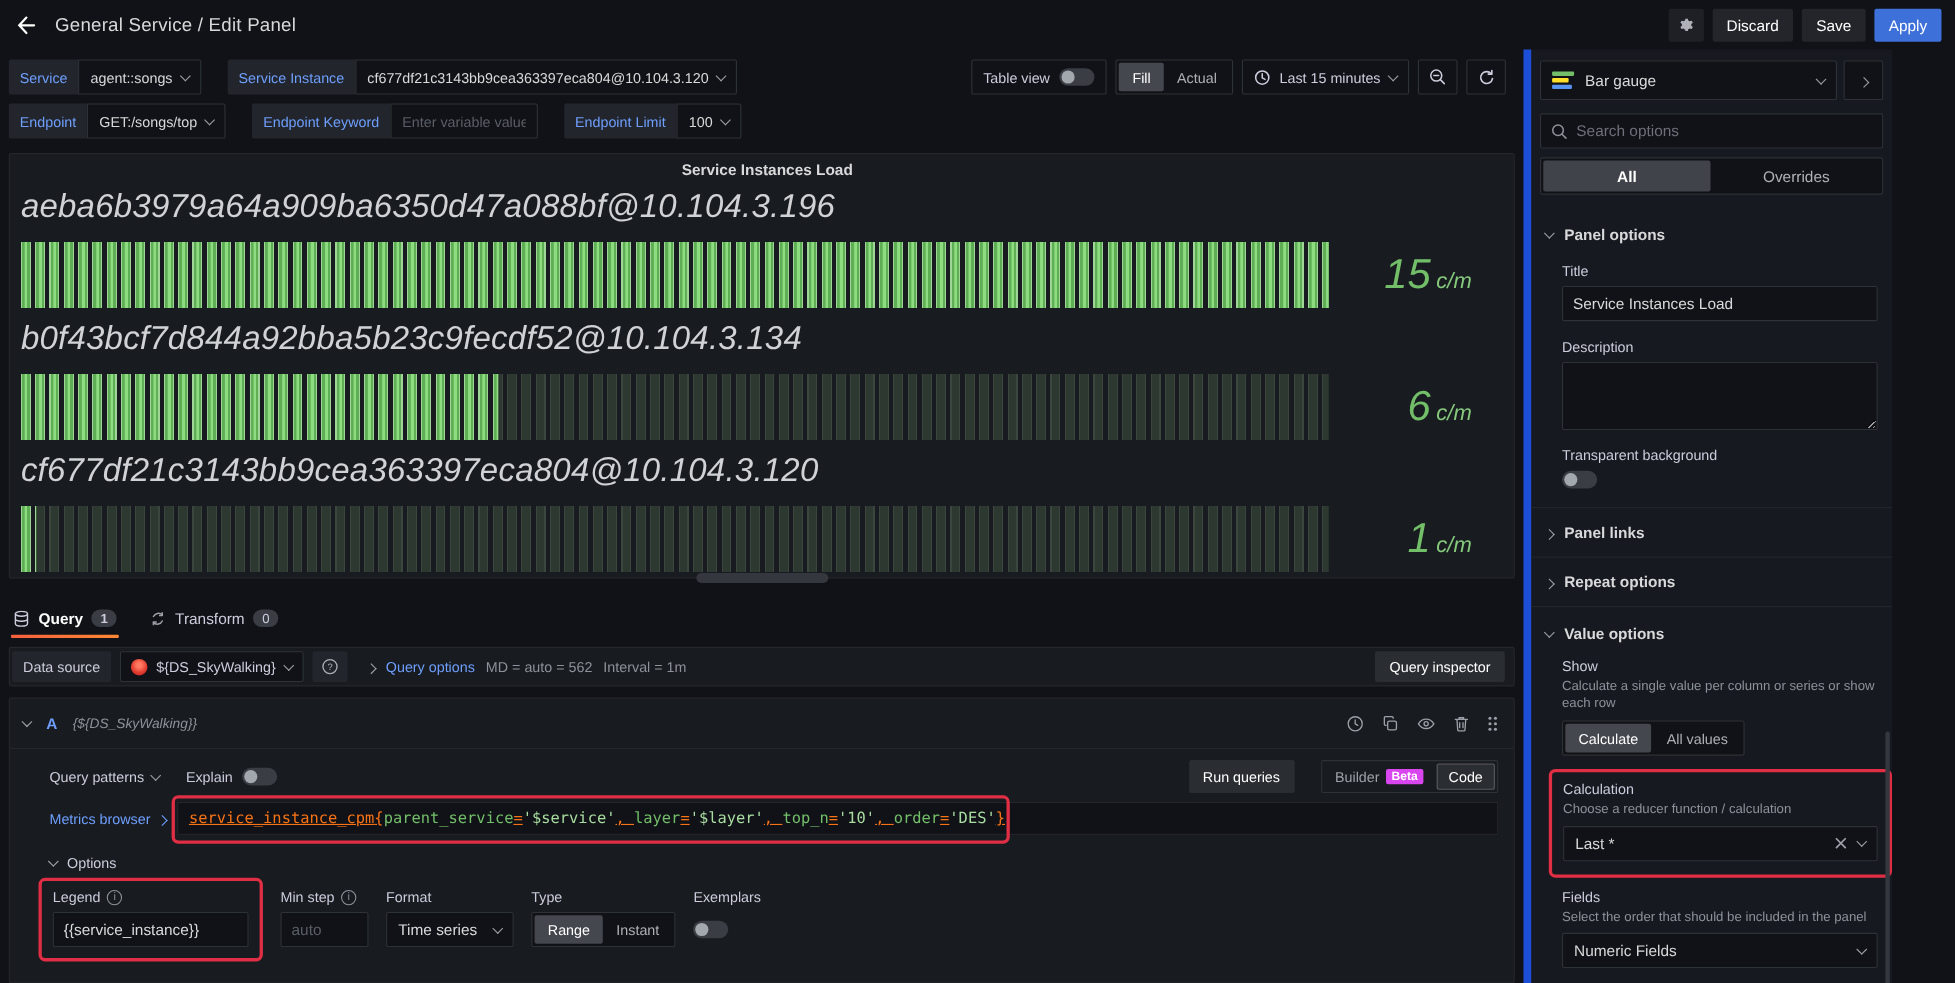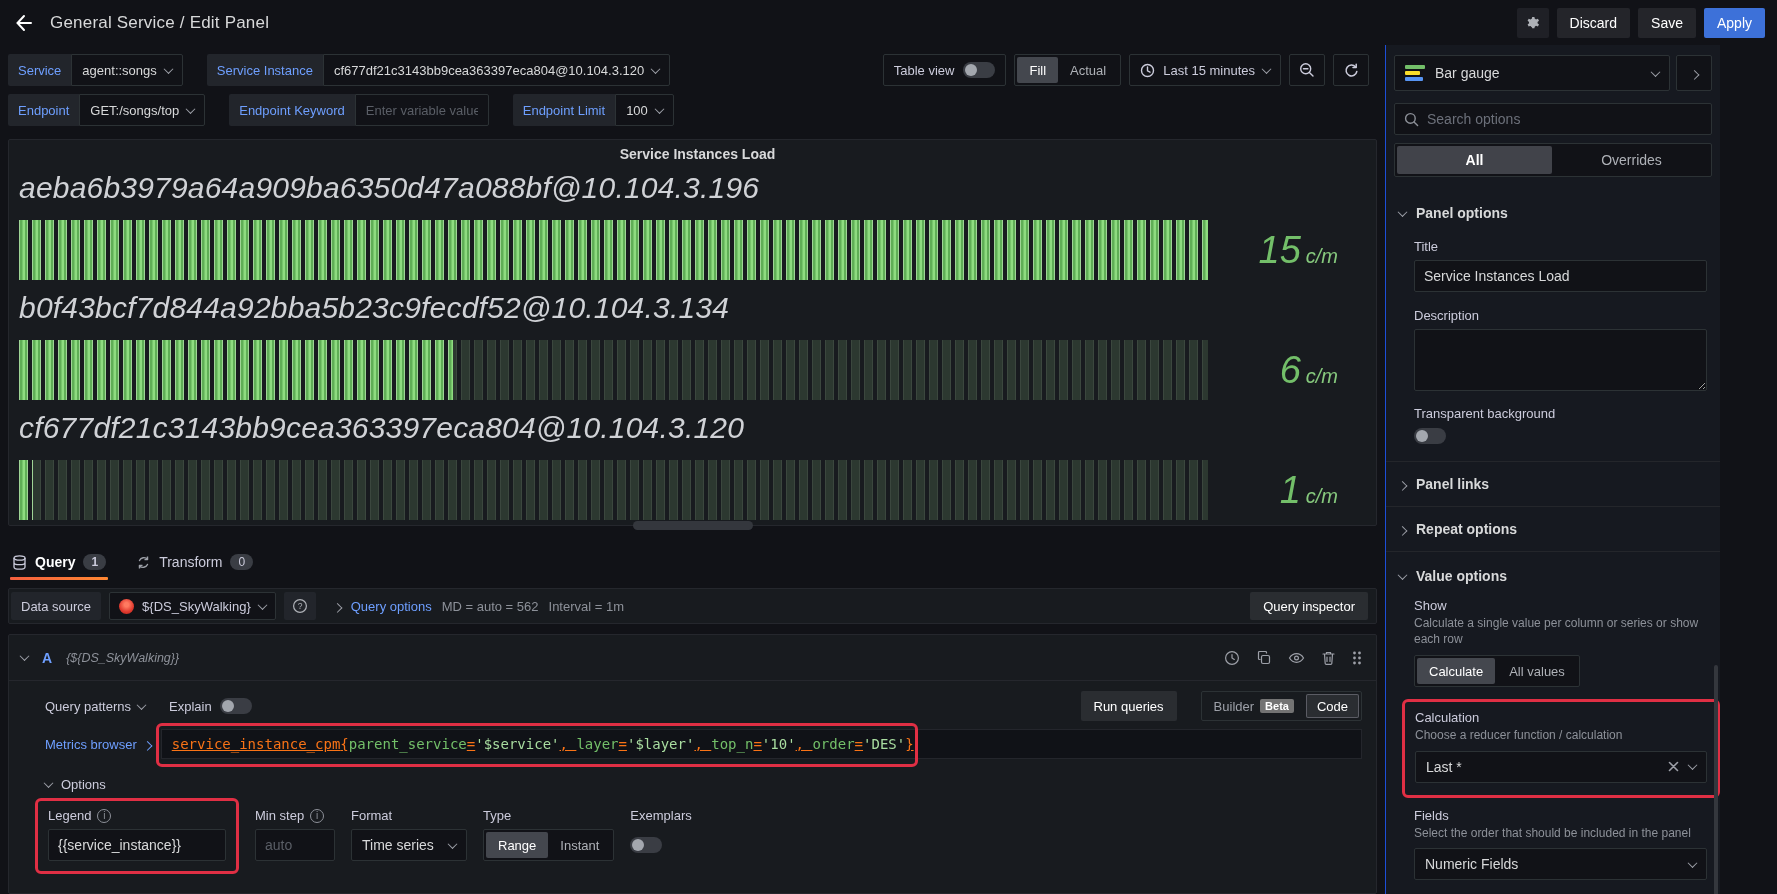--- a/index.html
+++ b/index.html
@@ -82,41 +82,41 @@
   .qa-ds { color:#8d9199; font-style:italic; font-size:12.5px; }
   .qa-icons { margin-left:auto; display:flex; align-items:center; gap:16px; color:#9da0a8; }
   .qa-body { padding:10px 14px 0 36px; }
   .qa-toolbar { display:flex; align-items:center; height:30px; gap:10px; }
   .plain-btn { background:none; border:none; color:#ccccdc; font-size:13px; display:flex; align-items:center; gap:7px; cursor:pointer; font-family:inherit; }
   .explain-wrap { display:flex; align-items:center; gap:8px; margin-left:14px; }
   .toolbar-right { margin-left:auto; display:flex; align-items:center; gap:24px; }
   .radio-group { display:flex; align-items:center; border:1px solid #2c3235; border-radius:2px; height:30px; padding:2px; gap:2px; }
   .radio-item { display:flex; align-items:center; gap:6px; padding:0 10px; height:24px; color:#9da0a8; cursor:pointer; border-radius:2px; }
   .radio-item.selected { background:rgba(204,204,220,.1); border:1px solid rgba(204,204,220,.3); color:#fff; }
-  .beta-badge { background:#737373; color:#fff; font-size:11px; border-radius:2px; padding:1px 5px; font-weight:600; }
+  .beta-badge { background:#d946ef; color:#fff; font-size:11px; border-radius:2px; padding:1px 5px; font-weight:600; }
   .expr-row { display:flex; align-items:center; margin-top:8px; gap:0; }
   .mb-chip { height:30px; display:flex; align-items:center; gap:7px; padding:0 10px 0 0; color:#6e9fff; font-weight:500; cursor:pointer; white-space:nowrap; }
   .expr-editor { position:relative; flex:1; height:30px; background:#101217; border:1px solid #24262c; display:flex; align-items:center; padding:0 10px; font-family:"DejaVu Sans Mono","Liberation Mono",monospace; font-size:14px; white-space:nowrap; }
   .annotation-box { position:absolute; border:3px solid #e02f44; border-radius:6px; pointer-events:none; }
   .expr-annotation { left:-6px; top:-7px; height:44px; width:762px; }
   .tk-metric,.tk-brace,.tk-plain,.tk-op { color:#f97316;text-decoration:underline; }
   .tk-label { color:#73bf69; }
   .tk-string { color:#a9dda0; }
   .opt-header { display:flex; align-items:center; gap:9px; margin-top:18px; color:#ccccdc; font-weight:500; }
   .fields-row { display:flex; align-items:flex-start; gap:16px; margin-top:16px; }
   .field-block { display:flex; flex-direction:column; gap:6px; }
   .field-label { font-size:13px; font-weight:500; color:#ccccdc; display:flex; align-items:center; gap:6px; }
   .text-input { height:32px; background:#111217; border:1px solid #2c3235; border-radius:2px; color:#d8d9da; padding:0 9px; font-size:14px; font-family:inherit; }
   .text-input::placeholder { color:#5a5e66; }
   .legend-wrap { border:3px solid #e02f44; border-radius:6px; padding:7px 10px 10px; margin:-10px 0 0 -10px; }
   .select-box { height:32px; background:#111217; border:1px solid #2c3235; border-radius:2px; display:flex; align-items:center; gap:10px; padding:0 10px; color:#d8d9da; font-size:14px; cursor:pointer; }
   .info-circ { width:14px; height:14px; border:1px solid #8d9199; border-radius:50%; color:#8d9199; font-size:10px; display:inline-flex; align-items:center; justify-content:center; font-style:normal; }
 
   
-  .sidebar { width:335px; background:#161920; border-left:1px solid #1d4ed8; padding:10px 8px 0 8px; position:relative; }
+  .sidebar { width:335px; background:#161920; border-left:7px solid #1d4ed8; padding:10px 8px 0 8px; position:relative; }
   .viz-picker-row { display:flex; gap:6px; height:36px; }
   .viz-picker { flex:1; border:1px solid #2c3235; border-radius:2px; background:#111217; display:flex; align-items:center; gap:10px; padding:0 10px; cursor:pointer; }
   .viz-name { flex:1; font-size:14px; color:#d8d9da; }
   .bg-icon { display:flex; flex-direction:column; gap:2px; width:20px; }
   .bg-icon span { height:4px; border-radius:1px; }
   .bg-icon .s1 { background:#73bf69; width:100%; }
   .bg-icon .s2 { background:#fade2a; width:75%; }
   .bg-icon .s3 { background:#5794f2; width:88%; }
   .collapse-btn { width:36px; border:1px solid #2c3235; border-radius:2px; background:#111217; display:flex; align-items:center; justify-content:center; cursor:pointer; }
   .sb-search { margin-top:12px; height:32px; background:#111217; border:1px solid #2c3235; border-radius:2px; display:flex; align-items:center; gap:8px; padding:0 9px; color:#8d9199; }

